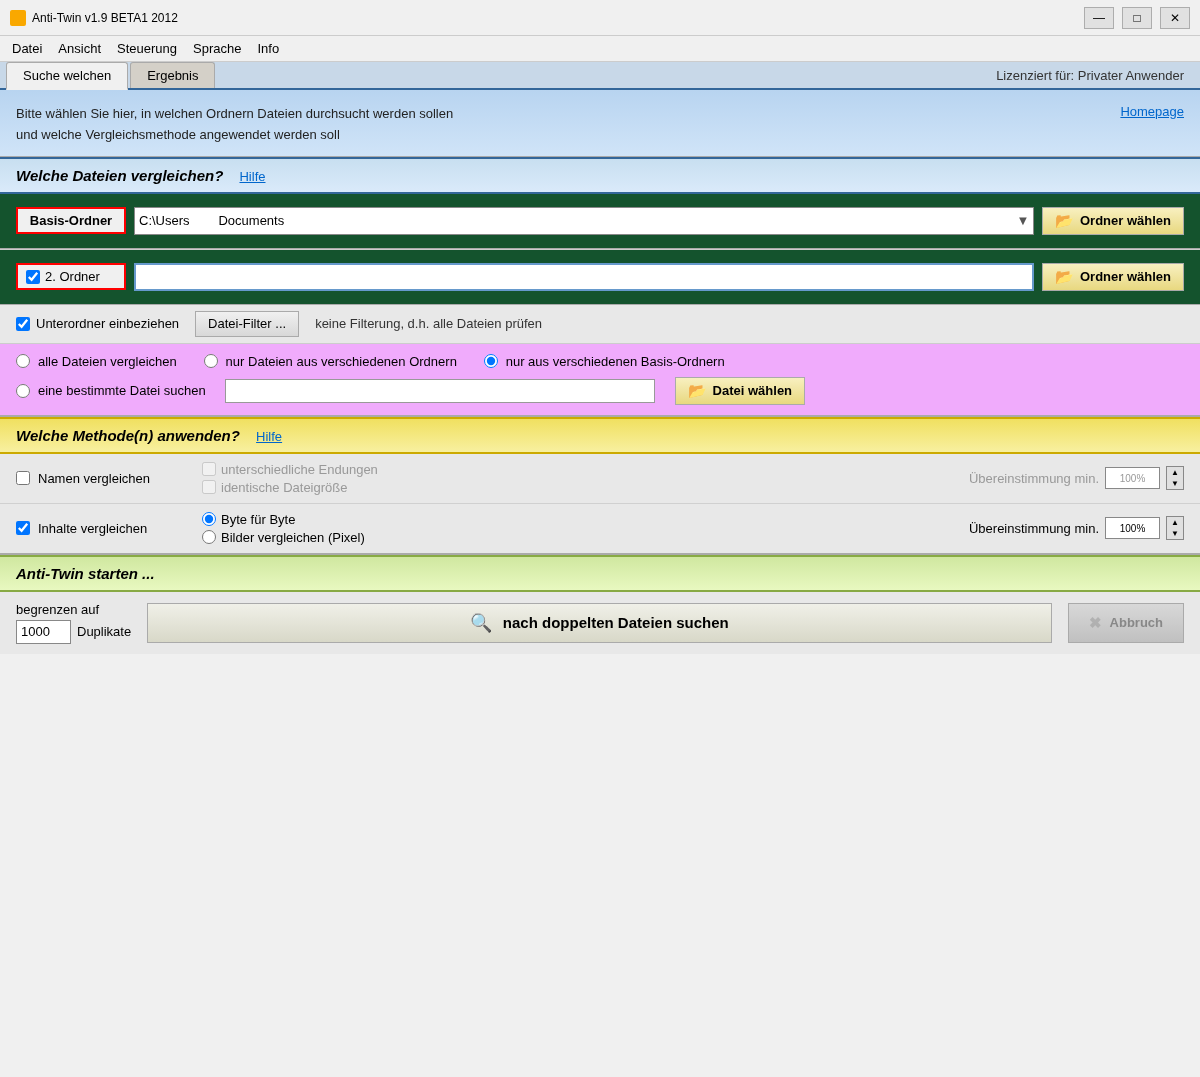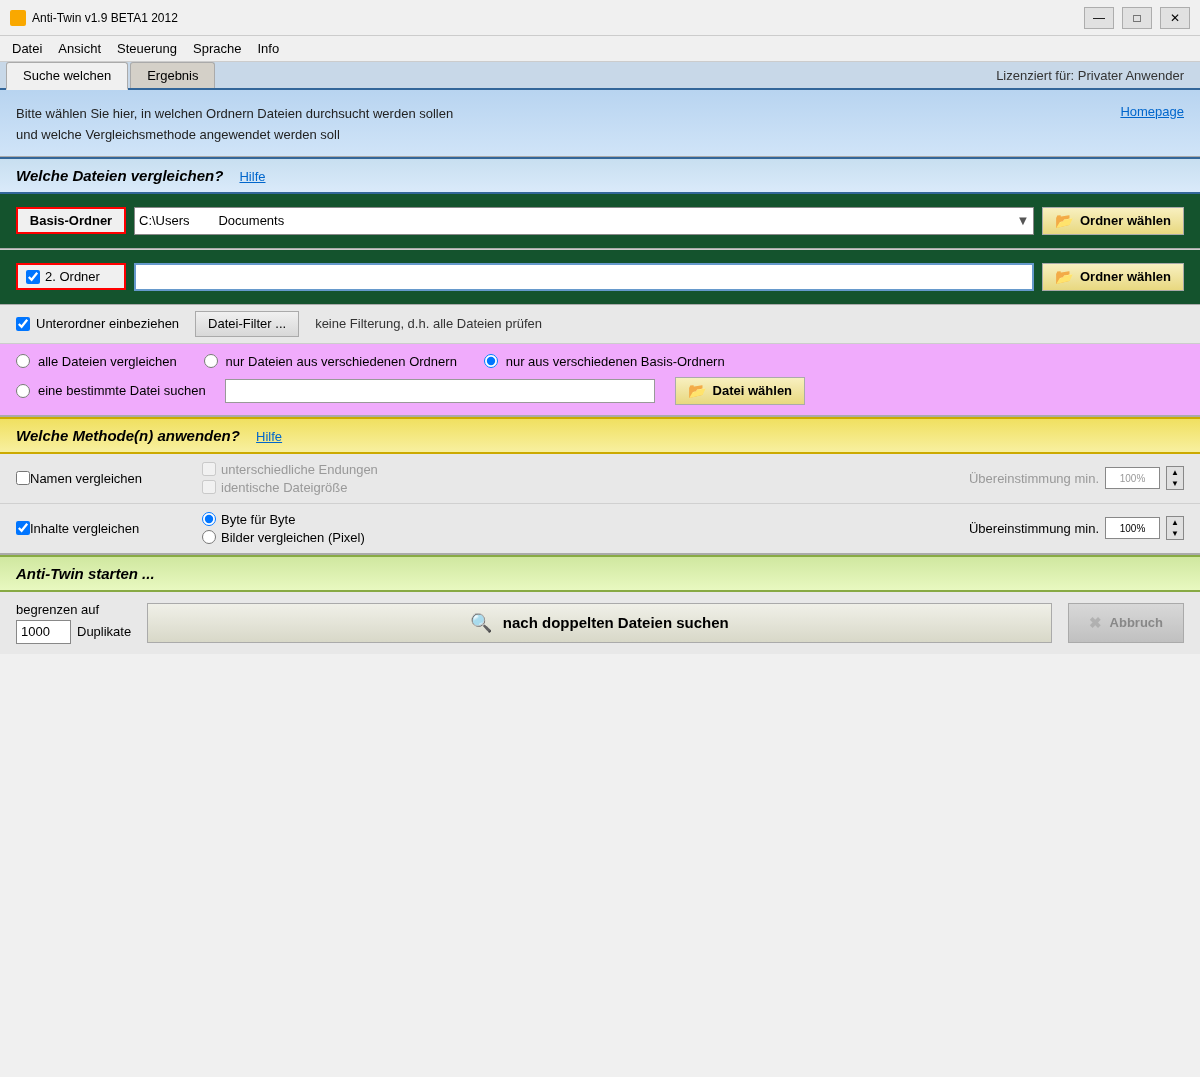--- a/index.html
+++ b/index.html
@@ -286,21 +286,21 @@
       align-items: center;
       gap: 16px;
       padding: 8px 16px;
       border-bottom: 1px solid #d0d0d0;
     }
     .method-row:last-child { border-bottom: none; }
     .method-label {
       min-width: 170px;
       display: flex;
       align-items: center;
-      gap: 0;
+      gap: 8px;
       font-size: 13px;
     }
     .method-options {
       display: flex;
       flex-direction: column;
       gap: 3px;
     }
     .method-option {
       display: flex;
       align-items: center;

